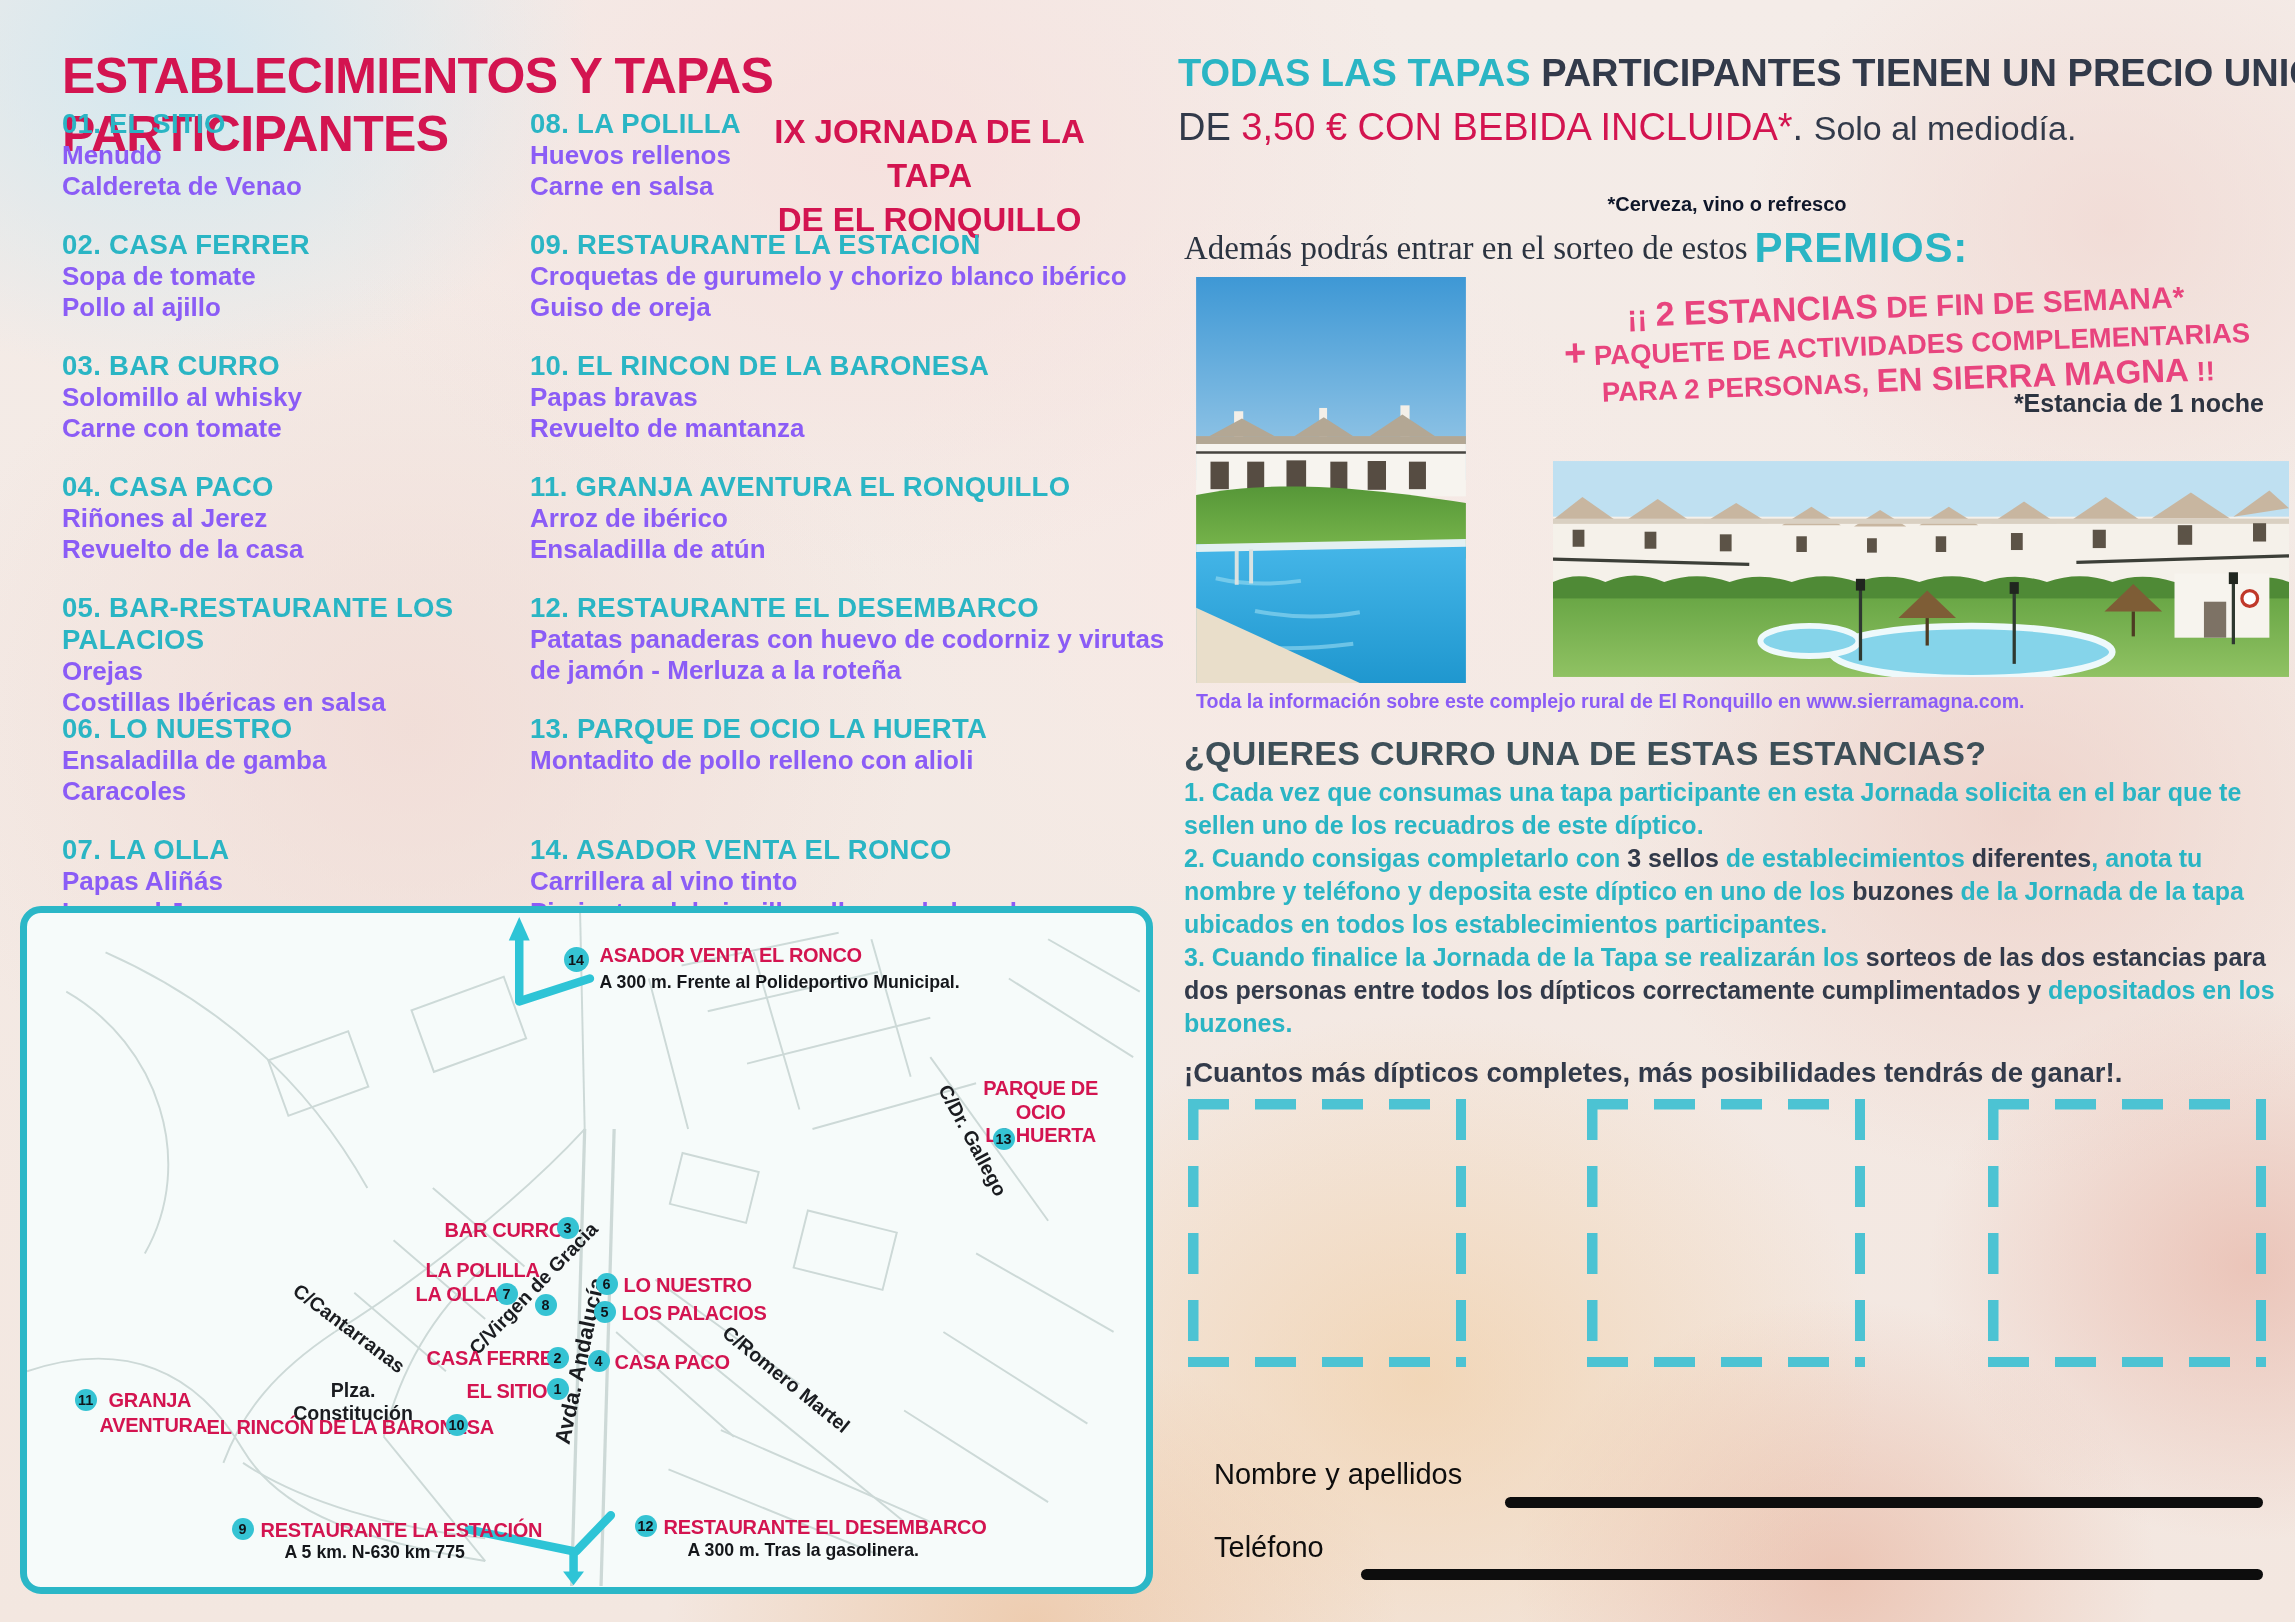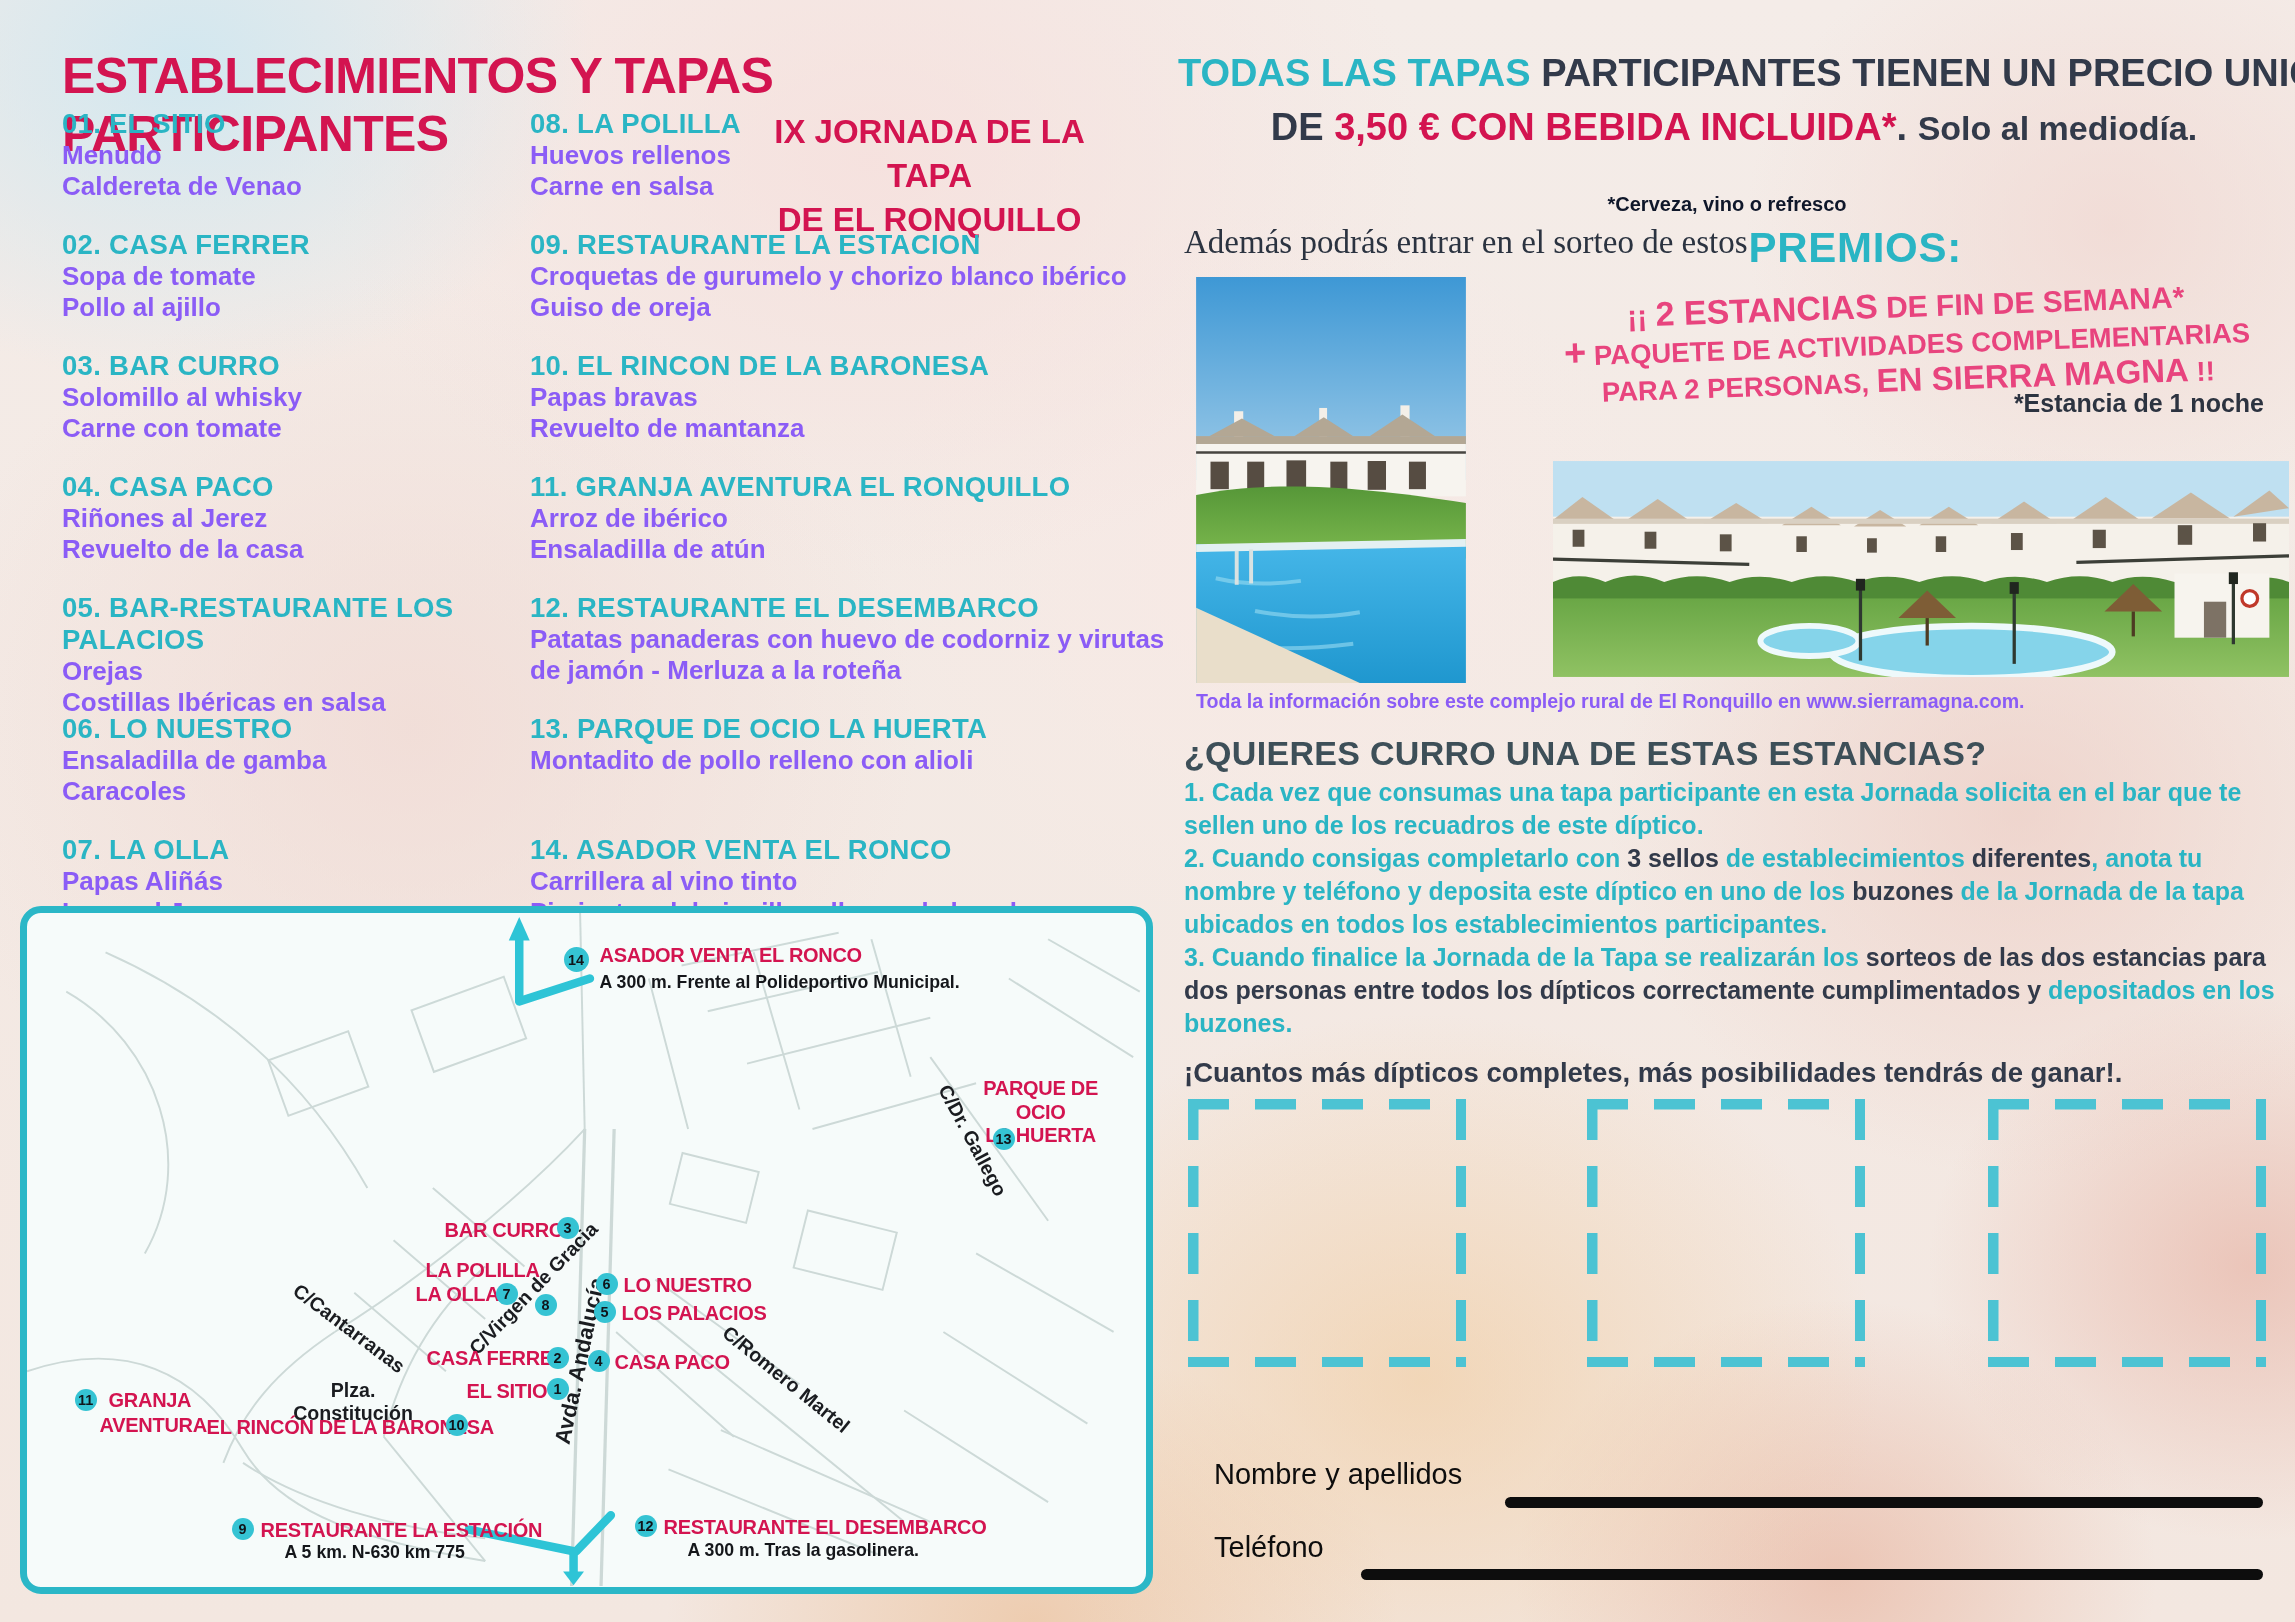--- a/index.html
+++ b/index.html
@@ -43,29 +43,29 @@
   .mknote { position:absolute; color:#14161a; font-weight:700; font-size:17.7px; white-space:nowrap; }
   .mkc { position:absolute; width:22px; height:22px; border-radius:50%; background:#35c3d3;
     color:#10151a; font-weight:700; font-size:14.4px; display:flex; align-items:center;
     justify-content:center; }
   .mkc.big { width:25px; height:25px; }
   .street { position:absolute; color:#1a1c20; font-weight:700; font-size:19.6px; white-space:nowrap; }
 
   
   .headline1 { left:1178px; top:52px; width:1112px; text-align:center; font-size:38px;
     font-weight:700; letter-spacing:0px; white-space:nowrap; }
-  .headline2 { left:1178px; top:106px; width:1112px; text-align:center; font-size:38px;
-    font-weight:700; white-space:nowrap; }
+  .headline2 { left:1178px; top:106px; width:1112px; font-size:38px;
+    font-weight:400; white-space:nowrap; }
   .seg-cy { color:#2ab5c4; }
   .seg-dk { color:#323a4a; }
   .seg-rd { color:#d31450; }
   .seg-md { color:#323a4a; font-size:34px; }
   .drink-note { left:1557px; top:157px; width:340px; text-align:center; font-size:20px;
     font-weight:700; color:#0f172a;margin-top:36px; }
-  .sorteo-row { left:1184px; top:224px; width:1106px; display:flex; align-items:flex-start; gap:1px; }
+  .sorteo-row { left:1184px; top:224px; width:1106px; display:flex; align-items:center; gap:7px; }
   .sorteo-text { font-family:"Liberation Serif", serif; font-size:33px; color:#2b3340; }
   .premios { font-size:42px; font-weight:700; color:#2ab5c4; letter-spacing:0.7px; }
   .prize-block { left:1544px; top:288px; width:726px; text-align:center; color:#e8447e;
     transform:rotate(-2deg); }
   .pz1 { font-size:30px; font-weight:700; line-height:35px; }
   .pz1 b { font-size:34px; }
   .pz2 { font-size:27.5px; font-weight:700; line-height:34px; }
   .pz2 .plus { font-size:38px; font-weight:700; }
   .pz3 { font-size:27.5px; font-weight:700; line-height:35px; }
   .pz3 b { font-size:33px; }

